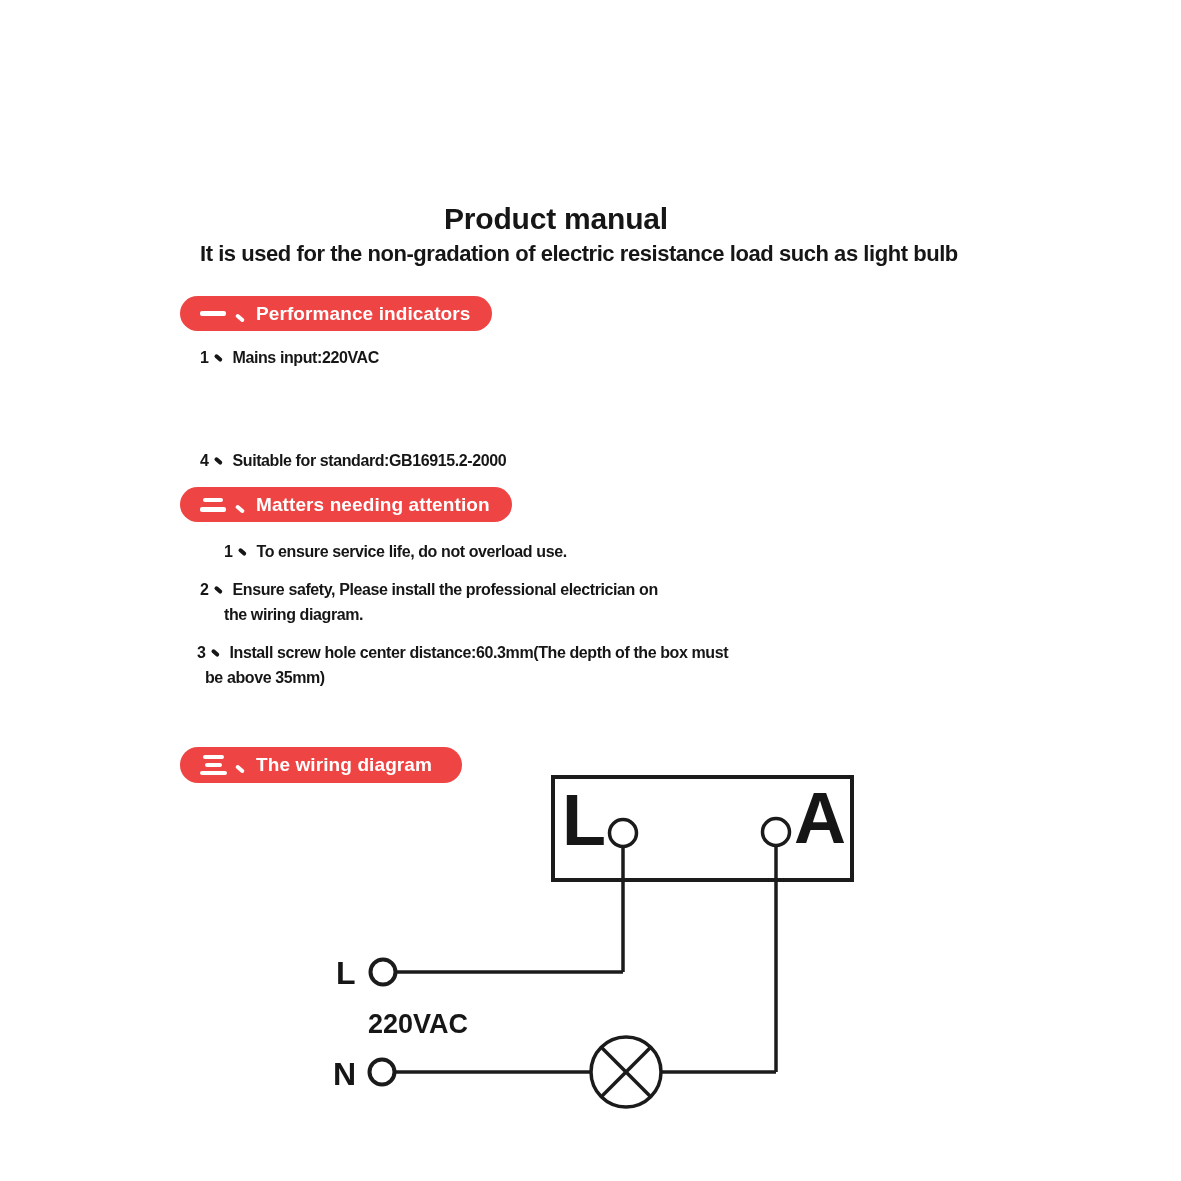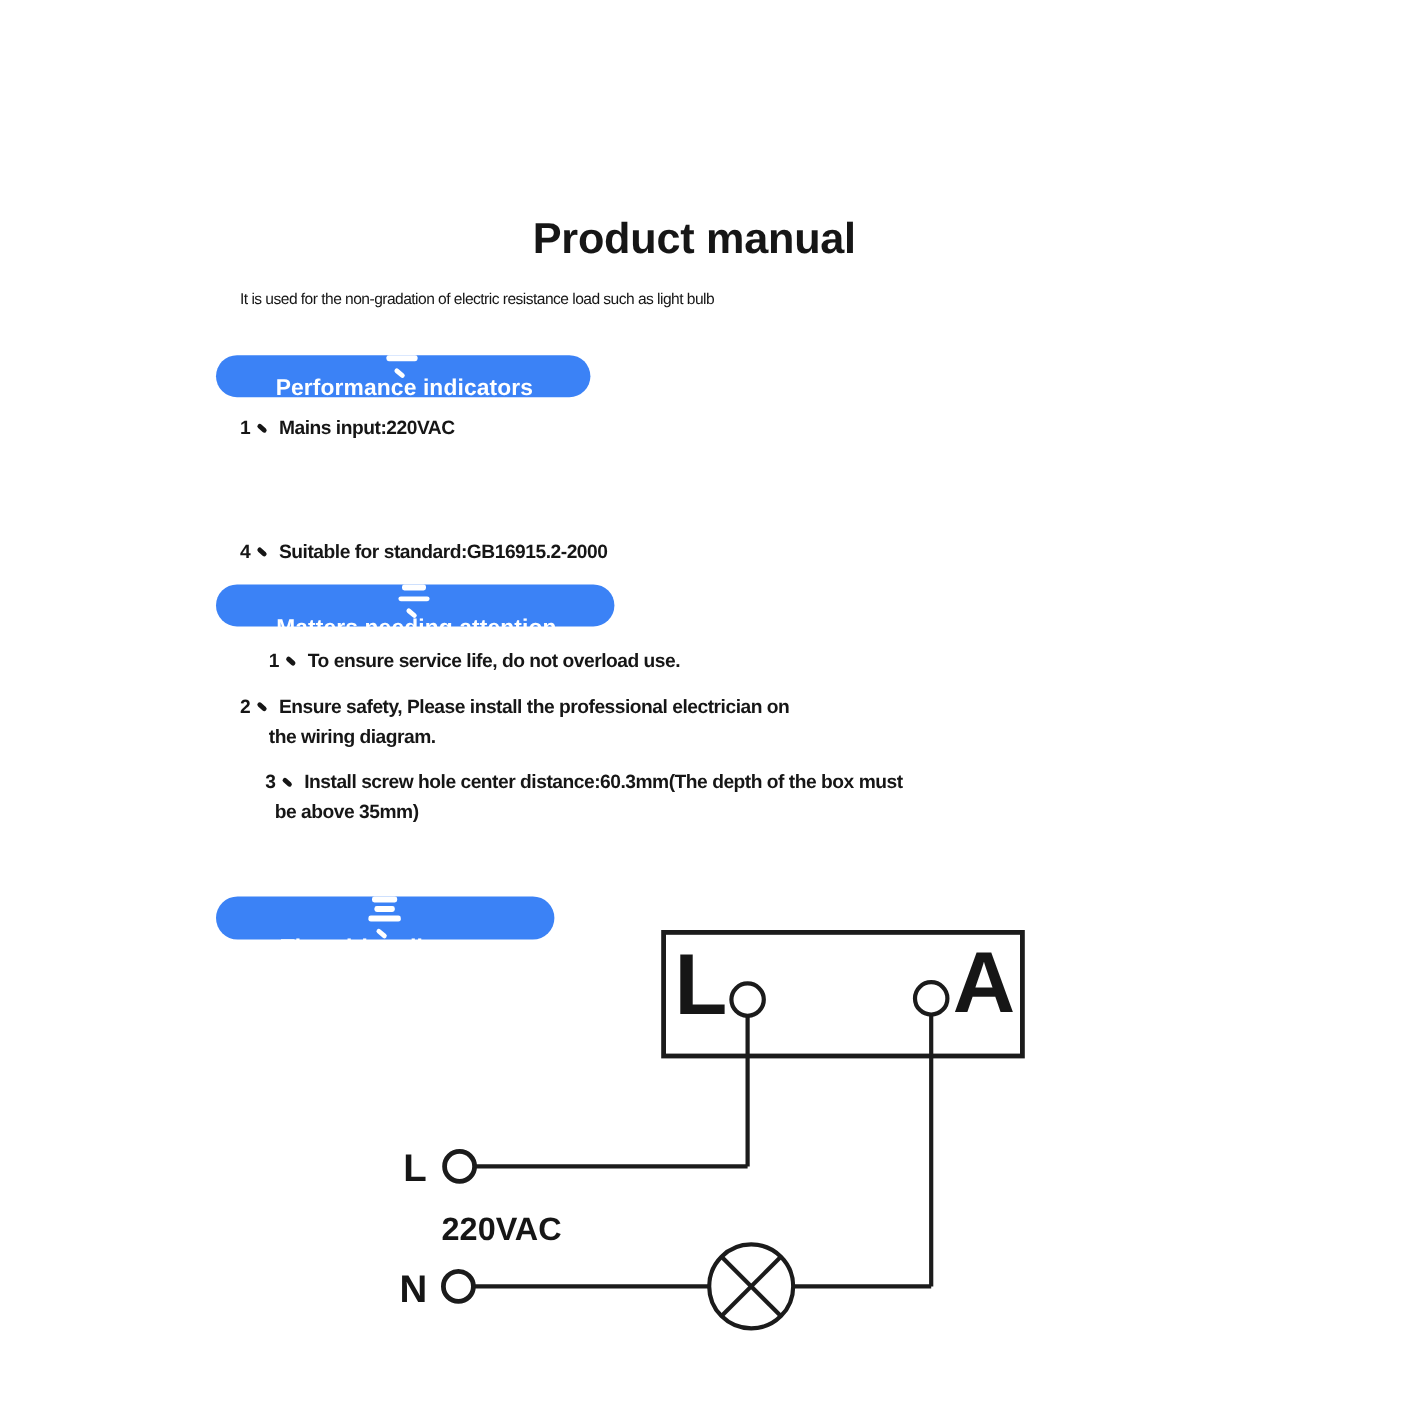--- a/index.html
+++ b/index.html
@@ -1,26 +1,26 @@
 <!DOCTYPE html>
 <html><head>
 <meta charset="utf-8">
 <style>
   html,body{margin:0;padding:0;background:#ffffff;}
   body{width:1181px;height:1181px;font-family:"Liberation Sans",sans-serif;color:#161616;}
   .page{position:relative;width:1181px;height:1181px;background:#fff;overflow:hidden;}
   .abs{position:absolute;}
 
   .title{left:432px;top:126px;font-size:44px;font-weight:bold;letter-spacing:-0.8px;white-space:nowrap;}
-  .subtitle{left:444px;top:178px;font-size:36px;font-weight:bold;letter-spacing:-0.2px;white-space:nowrap;}
-  .intro{left:200px;top:241px;font-size:13px;font-weight:normal;letter-spacing:-0.45px;white-space:nowrap;}
+  .subtitle{left:444px;top:202px;font-size:30px;font-weight:bold;letter-spacing:-0.2px;white-space:nowrap;}
+  .intro{left:200px;top:241px;font-size:22px;font-weight:bold;letter-spacing:-0.45px;white-space:nowrap;}
 
-  .pill{position:absolute;background:#3b82f6;color:#ffffff;height:35px;border-radius:18px;
+  .pill{position:absolute;background:#ef4444;color:#ffffff;height:35px;border-radius:18px;
         display:flex;align-items:center;padding:0 16px 0 18px;box-sizing:border-box;
-        font-size:19px;font-weight:bold;letter-spacing:0.1px;white-space:nowrap;flex-direction:column;}
+        font-size:19px;font-weight:bold;letter-spacing:0.1px;white-space:nowrap;}
   .cjk{display:flex;flex-direction:column;justify-content:center;align-items:center;gap:4px;width:30px;margin-right:4px;flex:0 0 auto;}
   .cjk .bar{height:4.5px;background:#ffffff;border-radius:2px;}
   .b26{width:26px;} .b21{width:21px;} .b20{width:20px;} .b17{width:17px;} .b27{width:27px;}
 
   .tickw{display:inline-block;width:10px;height:4px;background:#ffffff;border-radius:2px;
          transform:rotate(40deg);margin:8px 11px 0 3px;flex:0 0 auto;}
 
   .item{position:absolute;font-size:16px;font-weight:bold;letter-spacing:-0.4px;line-height:25px;white-space:nowrap;}
   .item .tick{display:inline-block;width:9px;height:3.5px;background:#161616;border-radius:2px;
               transform:rotate(42deg);margin:0 10px 3px 5px;vertical-align:middle;}
@@ -62,21 +62,21 @@
 
   <div class="item" style="left:200px;top:539px;margin-left:24px;">
     <span>1</span><span class="tick"></span><span>To ensure service life, do not overload use.</span>
   </div>
   <div class="item" style="left:200px;top:577px;">
     <div>
       <span>2</span><span class="tick"></span><span>Ensure safety, Please install the professional electrician on</span>
     </div>
     <div class="l2" style="margin-left:24px;">the wiring diagram.</div>
   </div>
-  <div class="item" style="left:197px;top:640px;margin-left:24px;">
+  <div class="item" style="left:197px;top:640px;">
     <div>
       <span>3</span><span class="tick"></span><span>Install screw hole center distance:60.3mm(The depth of the box must</span>
     </div>
     <div class="l2" style="margin-left:8px;">be above 35mm)</div>
   </div>
 
   <div class="pill" style="left:180px;top:747px;min-width:282px;height:36px;">
     <span class="cjk" style="gap:3.5px;">
         <i class="bar b21"></i>
         <i class="bar b17"></i>

